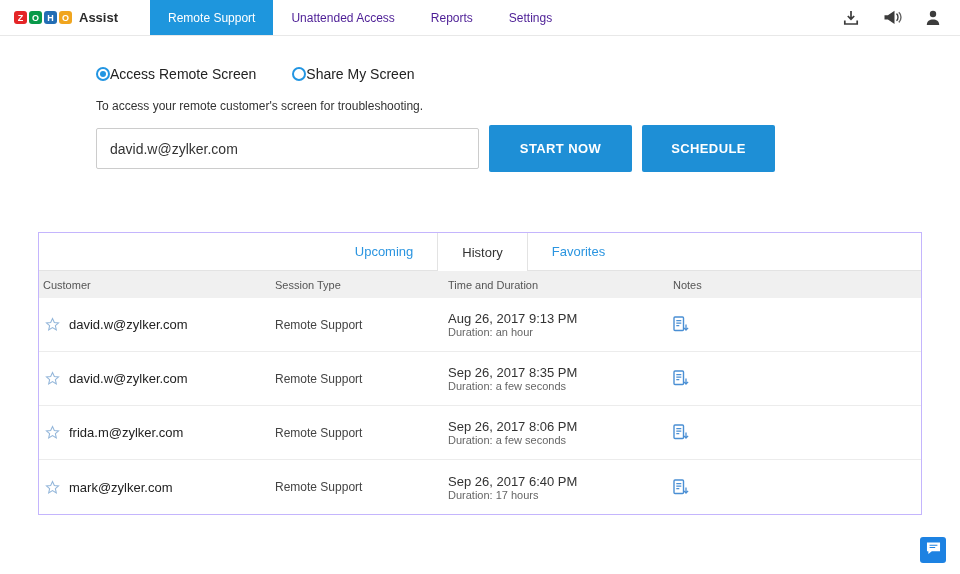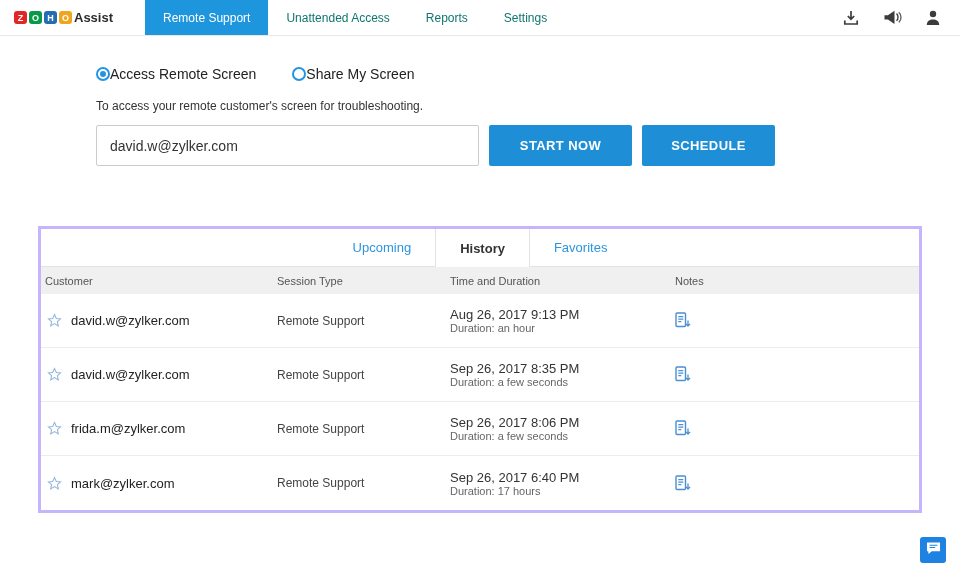--- a/index.html
+++ b/index.html
@@ -11,47 +11,47 @@
     overflow: hidden;
     color: #333;
   }
 
   
   .topbar { height: 36px; display: flex; align-items: stretch; border-bottom: 1px solid #e8e8e8; background: #fff; }
   .logo { display: flex; align-items: center; padding: 0 10px 0 14px; gap: 2px; cursor: pointer; }
   .zl { width: 13px; height: 13px; border-radius: 3px; color: #fff; font-size: 9px; font-weight: bold;
         display: flex; align-items: center; justify-content: center; }
   .zl1 { background: #e42527; } .zl2 { background: #089949; } .zl3 { background: #226db4; } .zl4 { background: #f0a51f; }
-  .logo-product { font-size: 13px; font-weight: bold; color: #2b2b2b; }
+  .logo-product { font-size: 13px; font-weight: bold; color: #2b2b2b; margin-left: 5px; }
   .nav-tabs { display: flex; margin-left: 22px; }
-  .nav-tab { padding: 0 18px; display: flex; align-items: center; font-size: 12px; color: #0f766e; cursor: pointer; }
+  .nav-tab { padding: 0 18px; display: flex; align-items: center; font-size: 12px; color: #4c1d95; cursor: pointer; }
   .nav-tab.active { background: #1e96dd; color: #fff; }
   .top-icons { margin-left: auto; display: flex; align-items: center; gap: 24px; padding-right: 20px; }
   .top-icons .ticon { display: flex; align-items: center; cursor: pointer; }
 
   
   .main { padding: 30px 0 0 96px; }
   .radio-row { display: flex; gap: 36px; align-items: center; }
   .radio-opt { display: flex; align-items: center; font-size: 14px; color: #222; cursor: pointer; }
   .radio { width: 14px; height: 14px; border: 2px solid #2295e2; border-radius: 50%; position: relative; flex: none; background: #fff; }
   .radio.sel::after { content: ""; position: absolute; inset: 2px; background: #2295e2; border-radius: 50%; }
   .desc { margin-top: 17px; font-size: 12px; color: #333; }
   .form-row { margin-top: 12px; display: flex; align-items: center; }
   .email-input { width: 383px; height: 41px; border: 1px solid #ccc; border-radius: 2px; padding: 0 13px;
                  font-size: 14px; color: #333; font-family: inherit; outline: none; }
-  .btn { height: 41px; border: none; border-radius: 2px; background: #1e8fd6; color: #fff; font-size: 13px;
+  .btn { height: 47px; border: none; border-radius: 2px; background: #1e8fd6; color: #fff; font-size: 13px;
          font-weight: bold; letter-spacing: .4px; font-family: inherit; cursor: pointer; }
   .btn-start { width: 143px; margin-left: 10px; }
   .btn-schedule { width: 133px; margin-left: 10px; }
 
   
-  .card { margin: 60px 38px 0; border: 3px solid #c4b5fd; background: #fff; }
+  .card { margin: 60px 38px 0; border: 1px solid #c4b5fd; background: #fff; }
   .card-tabs { display: flex; justify-content: center; border-bottom: 1px solid #e3e3e3; }
   .card-tab { padding: 0 24px; height: 37px; display: flex; align-items: center; font-size: 13px; color: #2b95e0; cursor: pointer; }
-  .card-tab.active { color: #333; font-weight: bold; background: #fff; border-left: 1px solid #e3e3e3;
+  .card-tab.active { color: #333; font-weight: normal; background: #fff; border-left: 1px solid #e3e3e3;
                      border-right: 1px solid #e3e3e3; margin-bottom: -1px; height: 38px; }
   .thead { display: grid; grid-template-columns: 236px 173px 225px 1fr; background: #f0f0f0; height: 27px;
            align-items: center; font-size: 11px; color: #555; }
   .thead .hc1 { padding-left: 4px; }
   .trow { display: grid; grid-template-columns: 236px 173px 225px 1fr; align-items: center; min-height: 54px;
           border-bottom: 1px solid #ececec; }
   .trow:last-child { border-bottom: none; }
   .c-customer { display: flex; align-items: center; gap: 9px; padding-left: 6px; font-size: 13px; color: #222; }
   .star-btn { display: flex; align-items: center; cursor: pointer; }
   .c-type { font-size: 12px; color: #444; }

